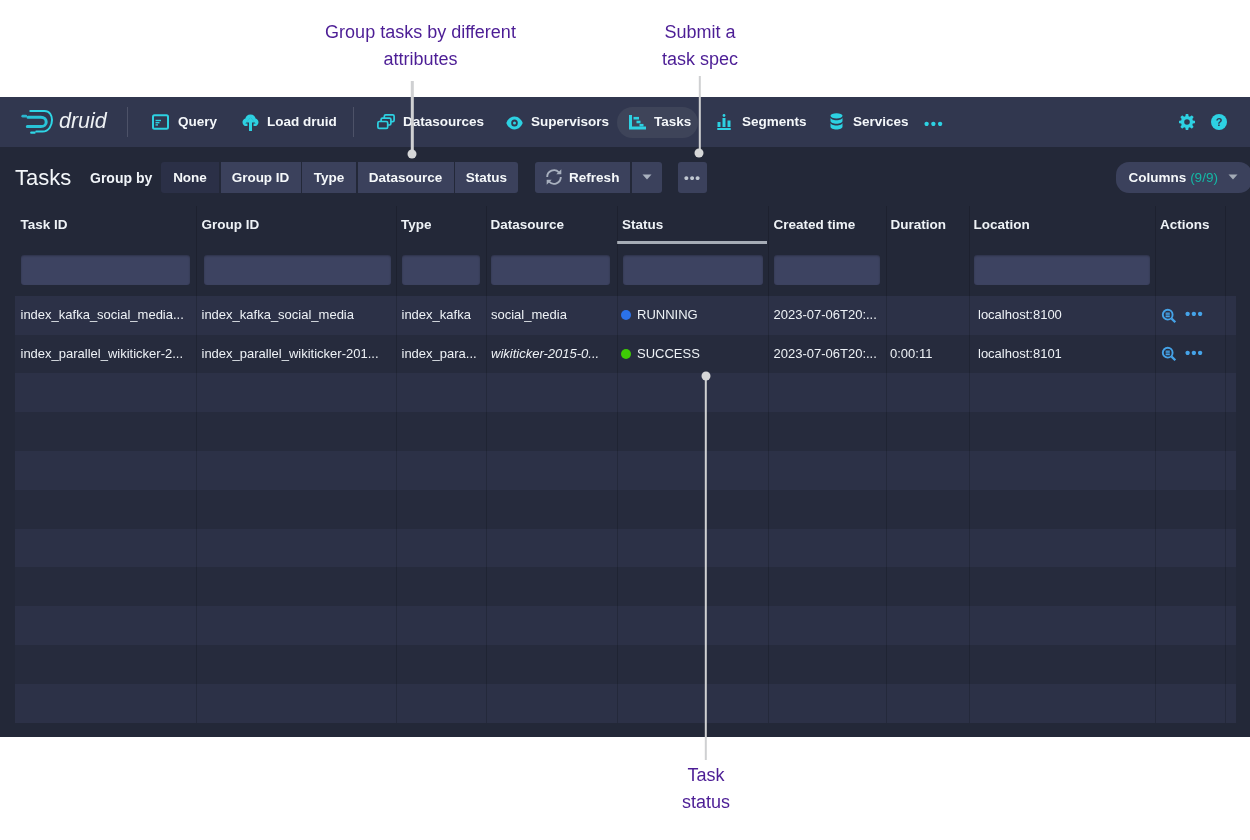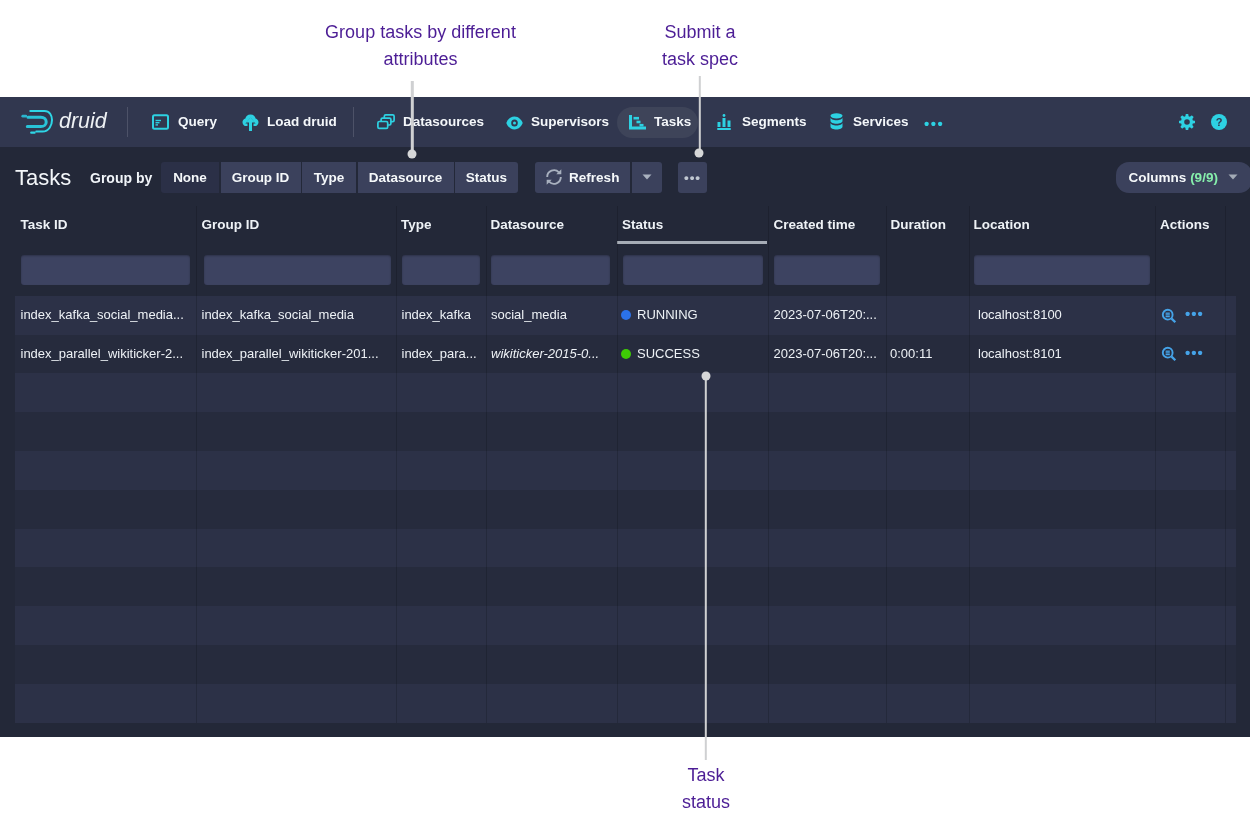--- a/index.html
+++ b/index.html
@@ -141,21 +141,21 @@
       <path d="M1.7 16.8 L1.7 11.8 L6.7 11.8 Z"></path>
     </g>
   </svg>
   Refresh</div>
 <div class="btn" style="left:632px; width:30px; border-radius:0 3px 3px 0;">
   <svg width="12" height="8" viewBox="0 0 12 8">
       <path d="M1.5 1.5 L6 6.5 L10.5 1.5 Z" fill="#a9b1bf"></path>
     </svg>
 </div>
 <div class="btn" style="left:678px; width:29px; border-radius:3px; color:#c0c7d1; letter-spacing:1px;">•••</div>
-<div class="btn" style="left:1084px; width:135.5px; border-radius:13px;margin-left:32px;">Columns&nbsp;<span style="color:#86efac; font-weight:bold;">(9/9)</span>
+<div class="btn" style="left:1084px; width:135.5px; border-radius:13px;margin-left:32px;">Columns&nbsp;<span style="color:#14b8a6; font-weight:normal;">(9/9)</span>
   <svg width="12" height="8" viewBox="0 0 12 8" style="margin-left:9px;">
       <path d="M1.5 1.5 L6 6.5 L10.5 1.5 Z" fill="#a3abb6"></path>
     </svg>
 </div>
 
 <div class="tcol" style="left:196px;"></div>
 <div class="tcol" style="left:396px;"></div>
 <div class="tcol" style="left:485.5px;"></div>
 <div class="tcol" style="left:617px;"></div>
 <div class="tcol" style="left:768px;"></div>

